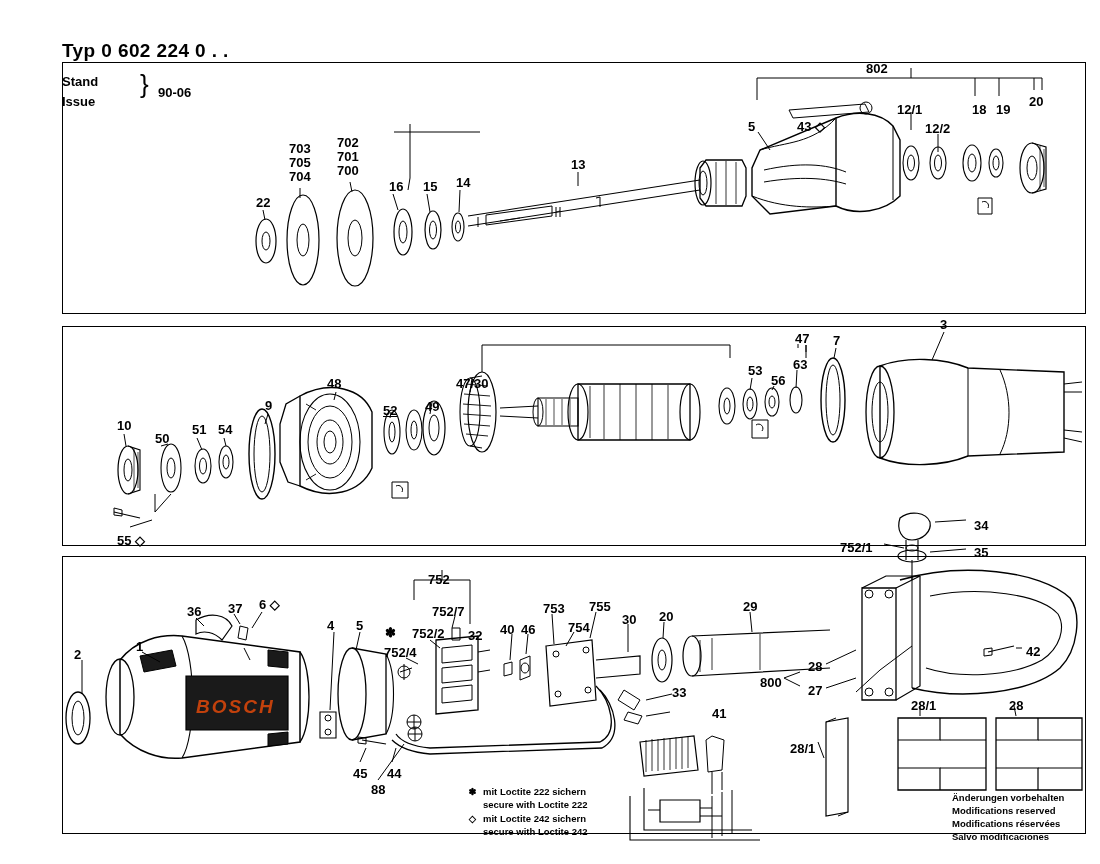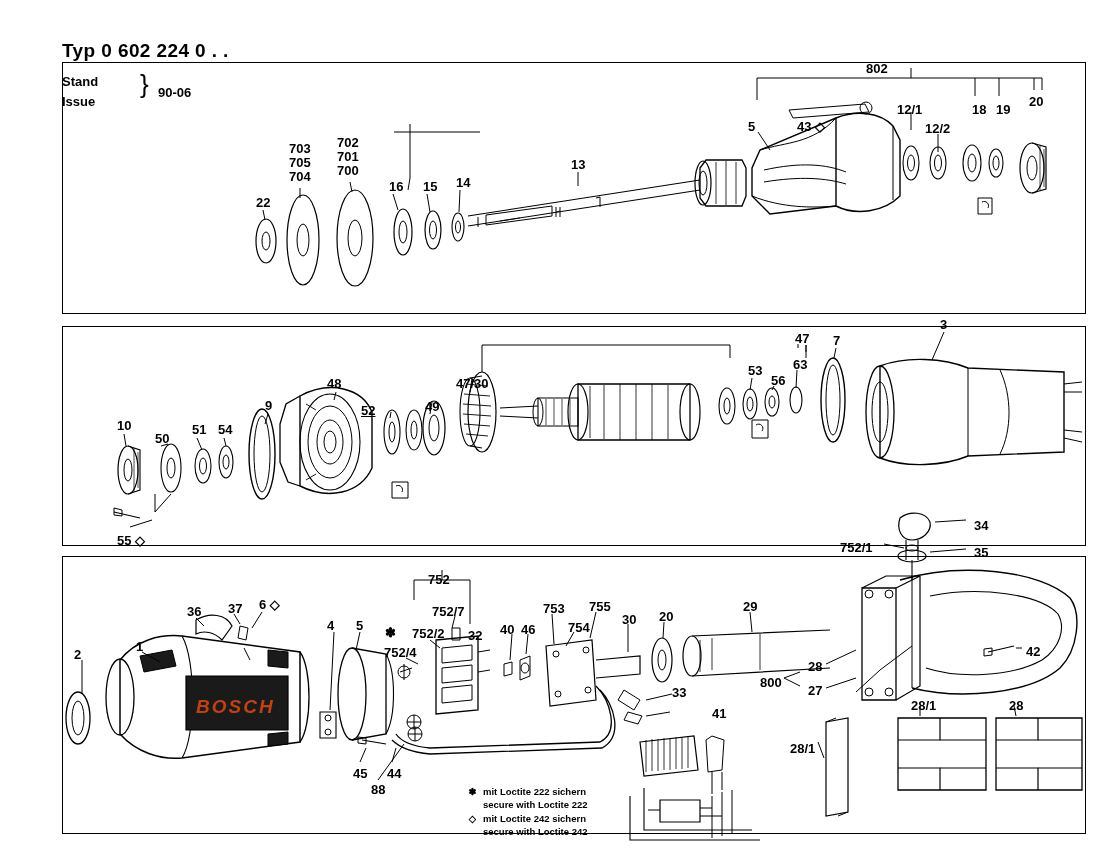--- a/index.html
+++ b/index.html
@@ -380,21 +380,21 @@
       <div class="lbl" style="left: 256px; top: 196px;">22</div>
       <div class="lbl" style="left: 795px; top: 332px;">47</div>
       <div class="lbl" style="left: 748px; top: 364px;">53</div>
       <div class="lbl" style="left: 771px; top: 374px;">56</div>
       <div class="lbl" style="left: 793px; top: 358px;">63</div>
       <div class="lbl" style="left: 833px; top: 334px;">7</div>
       <div class="lbl" style="left: 940px; top: 318px;">3</div>
       <div class="lbl" style="left: 456px; top: 377px;">47/30</div>
       <div class="lbl" style="left: 327px; top: 377px;">48</div>
       <div class="lbl" style="left: 265px; top: 399px;">9</div>
-      <div class="lbl" style="left: 361px; top: 404px; text-decoration: underline;">52</div>
+      <div class="lbl" style="left: 383px; top: 404px; text-decoration: underline;">52</div>
       <div class="lbl" style="left: 425px; top: 400px;">49</div>
       <div class="lbl" style="left: 117px; top: 419px;">10</div>
       <div class="lbl" style="left: 155px; top: 432px;">50</div>
       <div class="lbl" style="left: 192px; top: 423px;">51</div>
       <div class="lbl" style="left: 218px; top: 423px;">54</div>
       <div class="lbl" style="left: 117px; top: 534px;">55 ◇</div>
       <div class="lbl" style="left: 974px; top: 519px; text-align: right;">34</div>
       <div class="lbl" style="left: 840px; top: 541px;">752/1</div>
       <div class="lbl" style="left: 974px; top: 546px;">35</div>
       <div class="lbl" style="left: 428px; top: 573px;">752</div>
@@ -436,14 +436,20 @@
     <div class="row">
       <span class="mark">✽</span>
       <span>mit Loctite 222 sichern<br>secure with Loctite 222</span>
     </div>
     <div class="row" style="margin-top:2px;">
       <span class="mark">◇</span>
       <span>mit Loctite 242 sichern<br>secure with Loctite 242</span>
     </div>
   </div>
 
+  <div class="mods">
+    <div>Änderungen vorbehalten</div>
+    <div>Modifications reserved</div>
+    <div>Modifications réservées</div>
+    <div>Salvo modificaciones</div>
+  </div>
 
 </div>
 
 </body></html>

